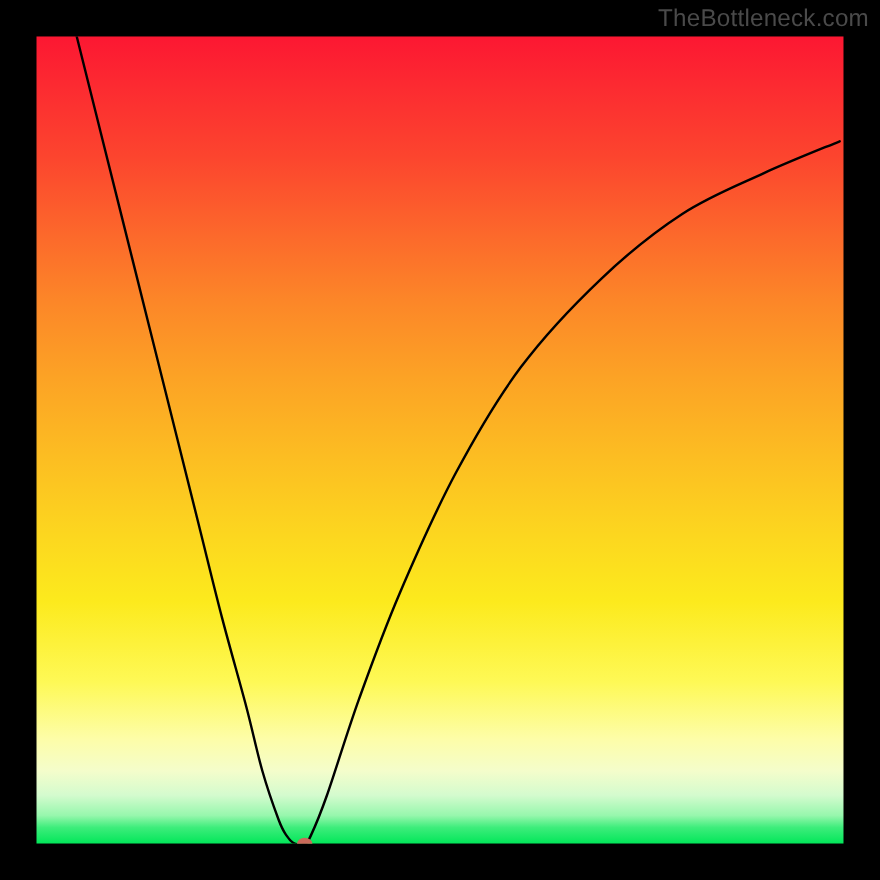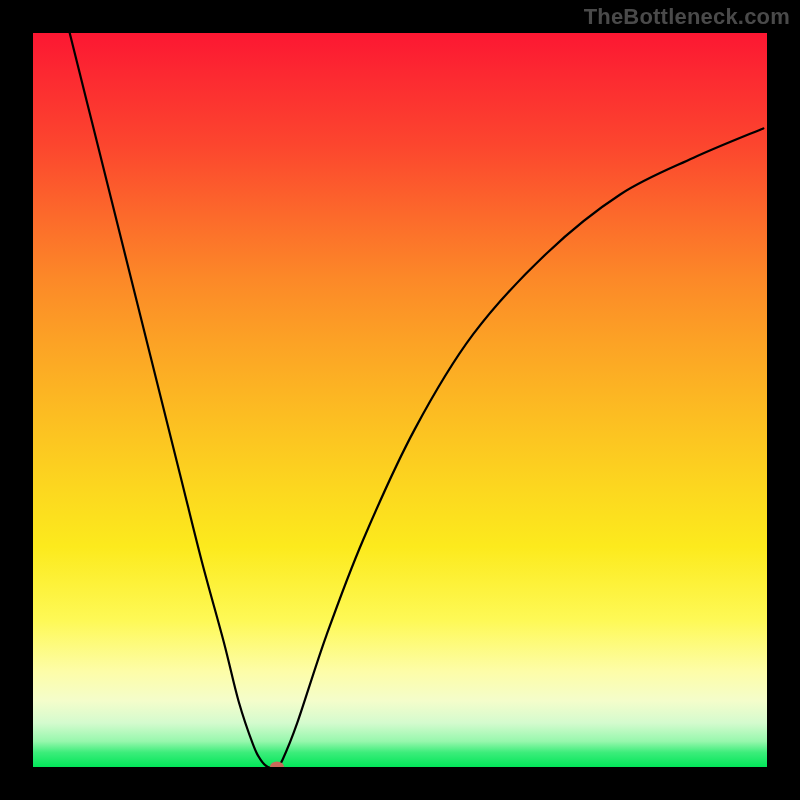--- a/index.html
+++ b/index.html
@@ -16,21 +16,21 @@
     width: 800px;
     height: 800px;
     background: #000;
   }
   .watermark {
     position: absolute;
     top: 4px;
     right: 10px;
     color: #4a4a4a;
     font-size: 22px;
-    font-weight: 700;
+    font-weight: 400;
     letter-spacing: 0.2px;
     z-index: 5;
   }
   .plot-area {
     position: absolute;
     left: 33px;
     top: 33px;
     width: 734px;
     height: 734px;
     overflow: hidden;

